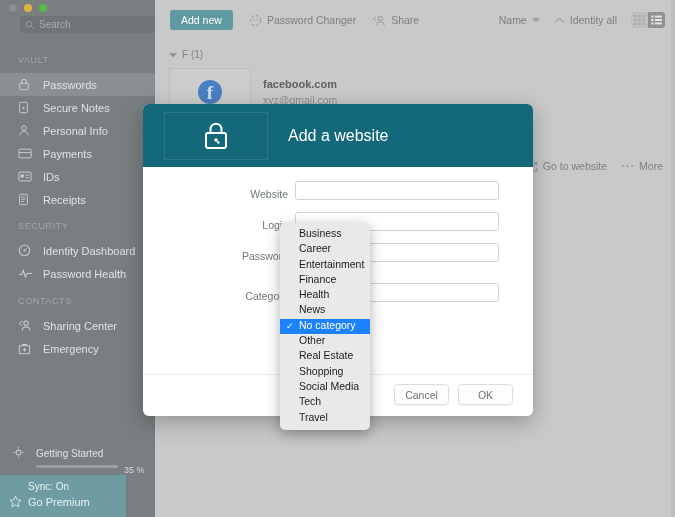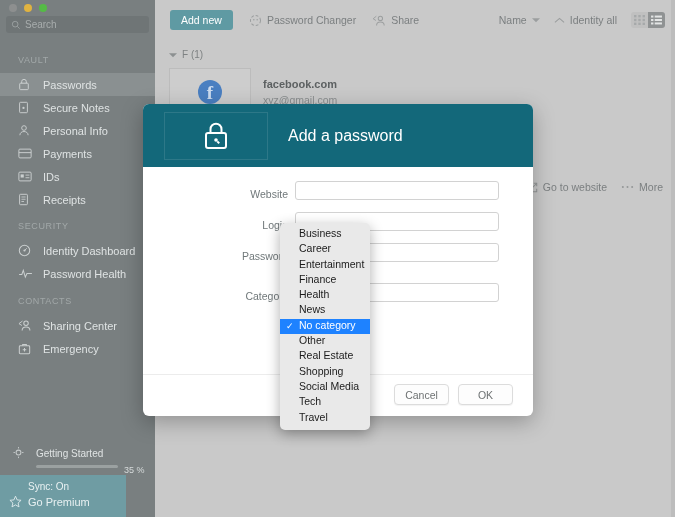--- a/index.html
+++ b/index.html
@@ -26,21 +26,21 @@
   .traffic {
     position: absolute; left: 9px; top: 4px;
     display: flex; gap: 7px; align-items: center;
   }
   .dot { width: 8px; height: 8px; border-radius: 50%; display:block; }
   .dot.red { background: #8d8f8f; }
   .dot.yellow { background: #e0b340; }
   .dot.green { background: #55bb46; }
 
   .search-wrap {
-    position: absolute; left: 6px; top: 16px;
+    position: absolute; left: 20px; top: 16px;
     width: 143px; height: 17px;
     background: #6f7576;
     border-radius: 3px;
     display: flex; align-items: center;
     padding: 0 5px;
   }
   .search-icon { flex: 0 0 auto; margin-right: 4px; opacity: .65; display:flex; }
   .search-ph {
     font-size: 10px; color: #a8adad; line-height: 1;
   }
@@ -140,21 +140,21 @@
   }
   .entry-text { margin-left: 12px; padding-top: 10px; }
   .entry-title { font-size: 11px; font-weight: bold; color: #5d6162; }
   .entry-sub { font-size: 10.5px; color: #8a8e8f; margin-top: 4px; }
 
   .entry-actions {
     position: absolute; right: 12px; top: 160px;
     display: flex; align-items: center;
     font-size: 10.5px; color: #828687;
   }
-  .entry-actions .tb-item { margin-left: 14px; margin-top: 21px; }
+  .entry-actions .tb-item { margin-left: 14px; }
 
   
   .modal {
     position: absolute;
     left: 143px; top: 104px;
     width: 390px; height: 312px;
     background: #ffffff;
     border-radius: 6px;
     box-shadow: 0 6px 22px rgba(0,0,0,.28);
     overflow: hidden;
@@ -537,21 +537,21 @@
   <div class="modal">
     <div class="modal-head">
       <div class="modal-head-icon">
         <svg width="28" height="30" viewBox="0 0 28 30">
           <rect x="4" y="12" width="20" height="15" rx="2" fill="none" stroke="#ffffff" stroke-width="2"></rect>
           <path d="M8.5 12V8.2a5.5 5.5 0 0 1 11 0V12" fill="none" stroke="#ffffff" stroke-width="2"></path>
           <circle cx="14" cy="19" r="1.8" fill="#ffffff"></circle>
           <line x1="15.3" y1="20.3" x2="17.2" y2="22.4" stroke="#ffffff" stroke-width="2"></line>
         </svg>
       </div>
-      <div class="modal-title">Add a password</div>
+      <div class="modal-title">Add a website</div>
     </div>
 
     <div class="modal-body">
       <div class="form-row" style="top:14px;">
         <span class="form-label">Website</span>
         <span class="form-input"></span>
       </div>
       <div class="form-row" style="top:45px;">
         <span class="form-label">Login</span>
         <span class="form-input"></span>

